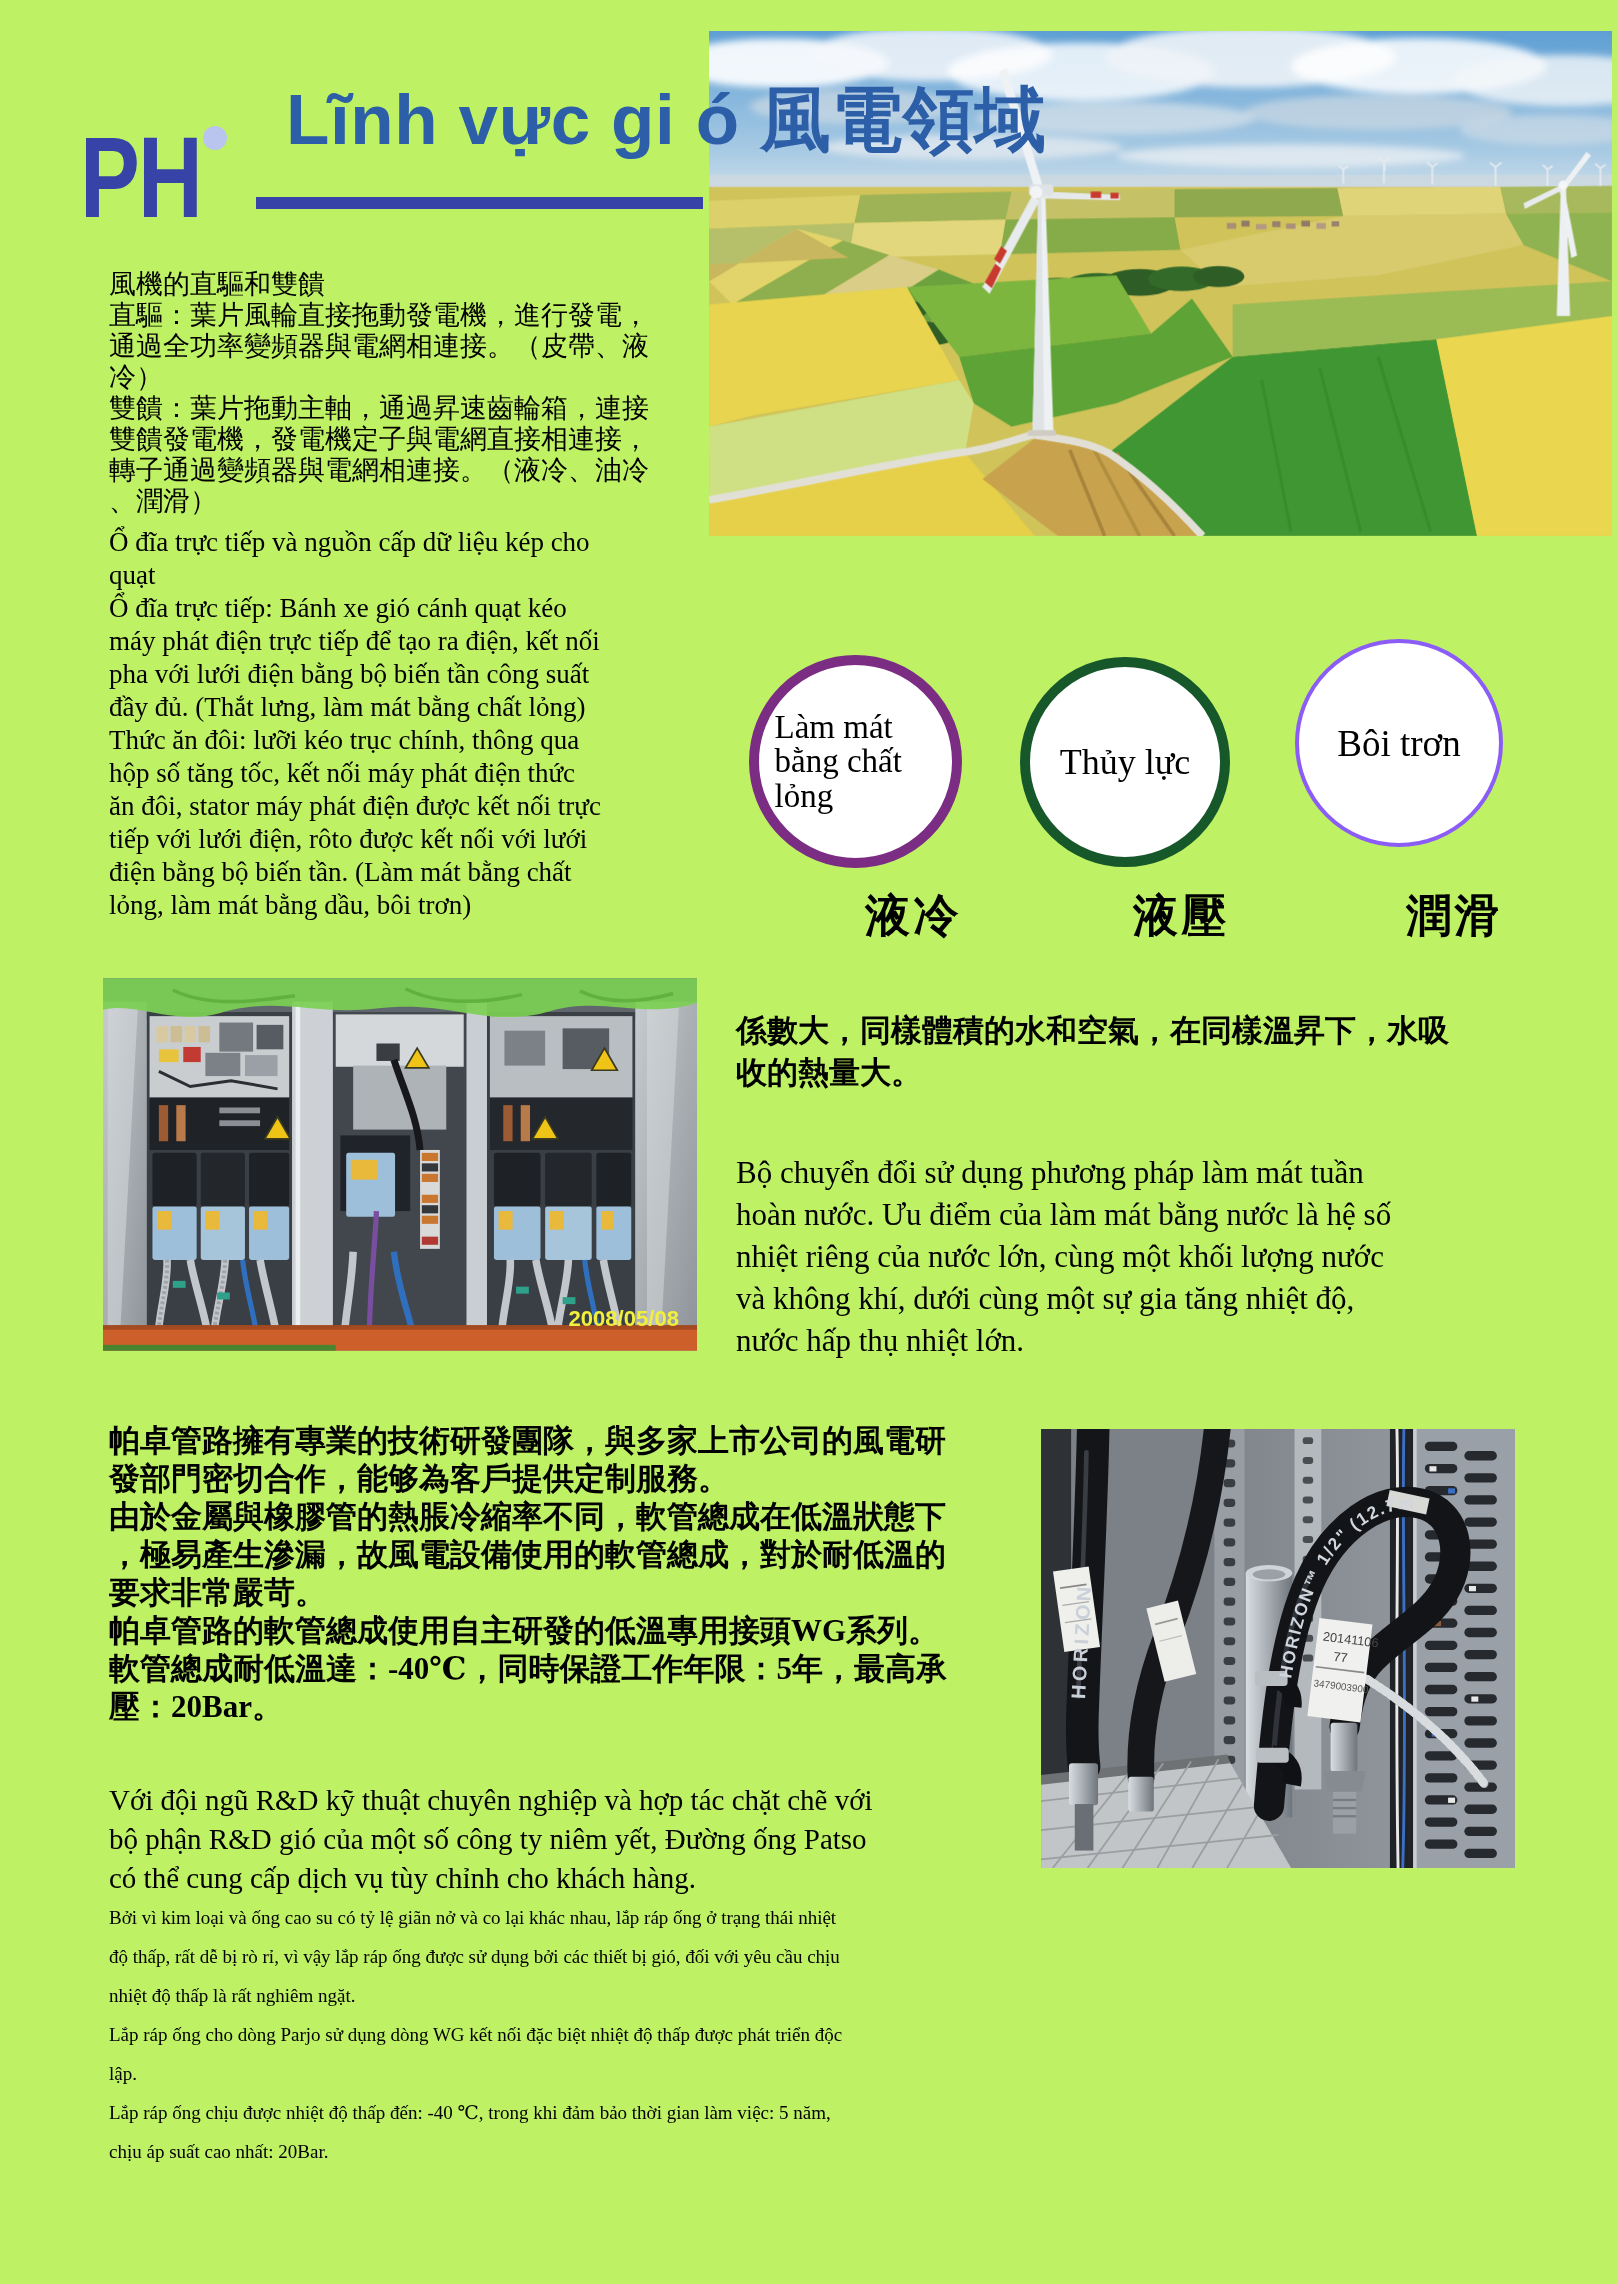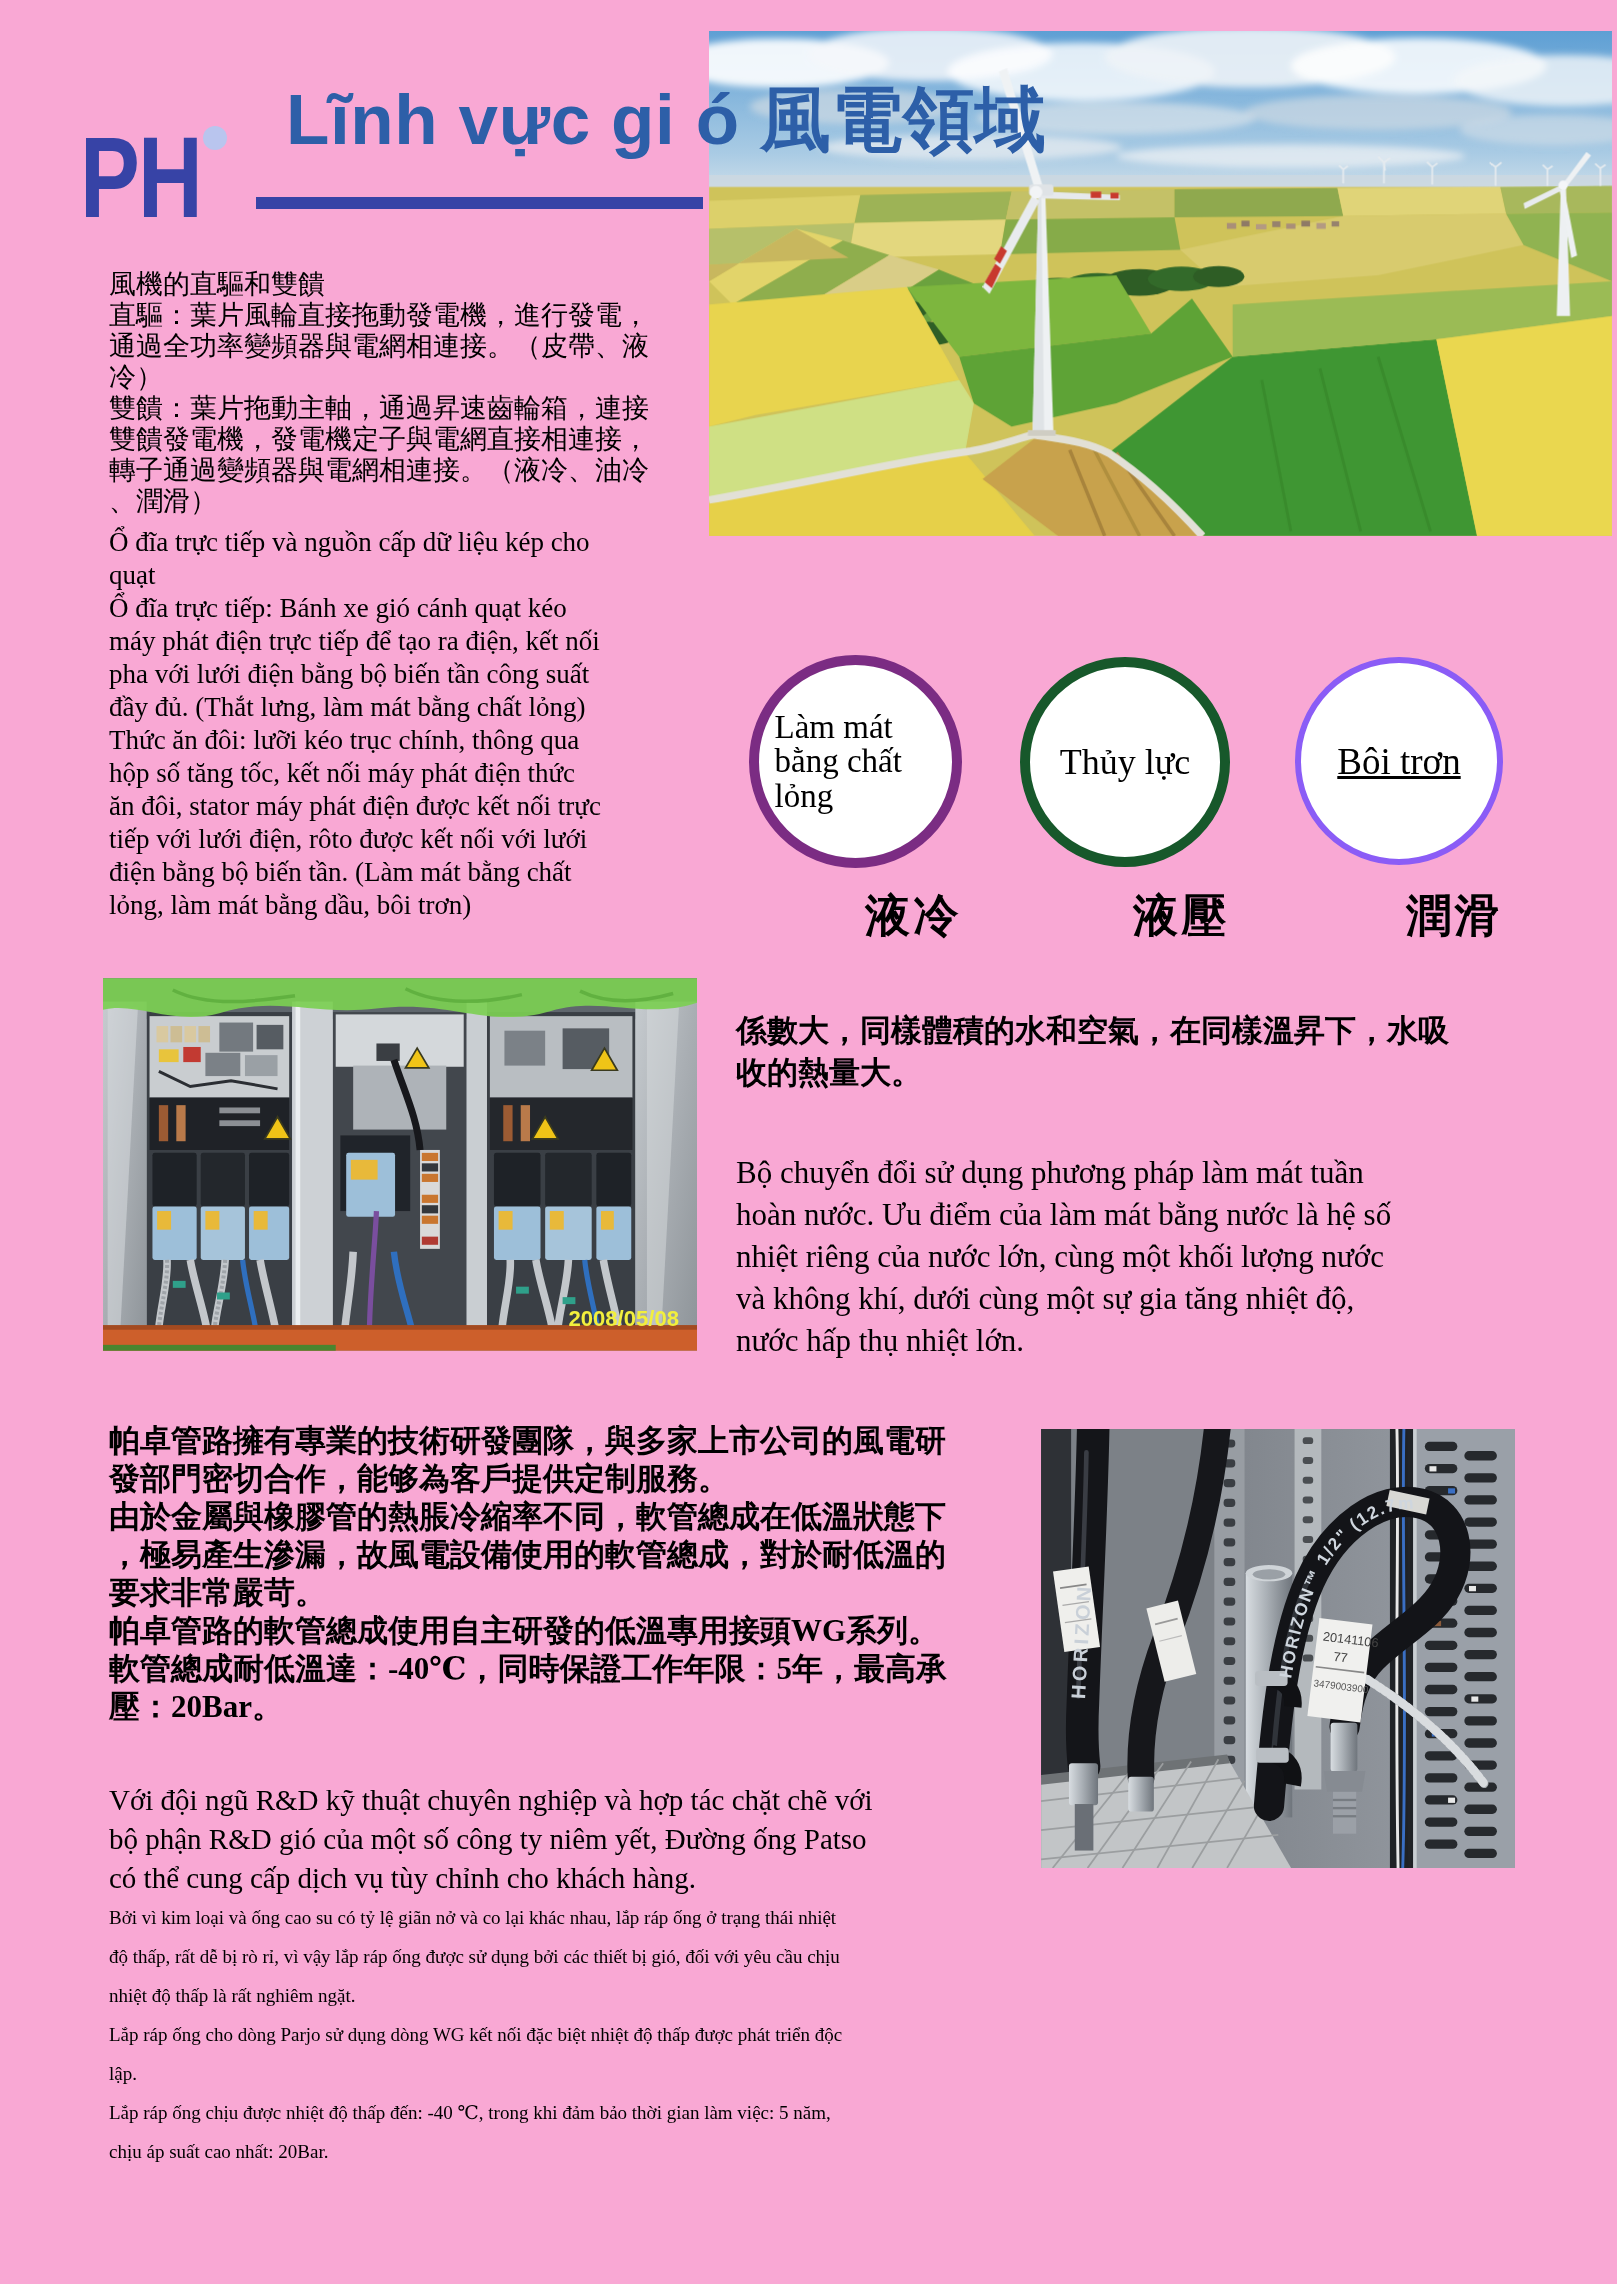--- a/index.html
+++ b/index.html
@@ -1,16 +1,16 @@
 <!DOCTYPE html>
 <html style="font-size:9.3px"><head>
 <meta charset="utf-8">
 <style>
   html,body{margin:0;padding:0;background:#ffffff;}
-  #page{position:relative;width:1618px;height:2284px;background:#f9a8d4;overflow:hidden;
+  #page{position:relative;width:1618px;height:2284px;background:#bef264;overflow:hidden;
         font-family:"Liberation Serif","DejaVu Serif",serif;color:#000;}
   .abs{position:absolute;}
   .ln{white-space:nowrap;}
 
   
   .ph-logo{left:80px;top:120px;font-family:"Liberation Sans","DejaVu Sans",sans-serif;
            font-weight:700;font-size:115px;line-height:1;color:#3743a6;
            transform:scaleX(.78);transform-origin:left top;letter-spacing:-2.3px;}
   .ph-dot{left:203px;top:126px;width:24.4px;height:24.4px;border-radius:50%;background:#b9c5ee;}
   .page-title{left:286px;top:81px;font-family:"Liberation Sans","DejaVu Sans",sans-serif;
@@ -24,21 +24,21 @@
   .vi-mid{left:736px;top:1152px;font-size:31px;line-height:42px;}
   .zh-bot{left:109px;top:1422px;font-size:31px;line-height:38px;font-weight:700;}
   .vi-botA{left:109px;top:1781px;font-size:29px;line-height:39px;}
   .vi-botB{left:109px;top:1898px;font-size:19px;line-height:39px;}
 
   
   .circle{position:absolute;border-radius:50%;box-sizing:border-box;
           display:flex;align-items:center;justify-content:center;background:#fff;}
   .c1{left:749px;top:655px;width:213px;height:213px;border:10px solid #7b2c83;}
   .c2{left:1020px;top:657px;width:210px;height:210px;border:10px solid #17582b;}
-  .c3{left:1295px;top:657px;width:208px;height:208px;border:6px solid #8b5cf6;text-decoration:underline;}
+  .c3{left:1295px;top:639px;width:208px;height:208px;border:4px solid #8b5cf6;}
   .c1 .ctext{width:170px;font-size:33px;line-height:1.04;text-align:left;padding-left:8.1px;}
   .c2 .ctext{font-size:36px;}
   .c3 .ctext{font-size:37px;}
   .circle-label{position:absolute;top:886px;font-weight:700;font-size:45px;text-align:right;letter-spacing:3.5px;}
   .l1{left:749px;width:213px;}
   .l2{left:1020px;width:210px;}
   .l3{left:1295px;width:208px;}
 
   
   .photo{display:block;}

